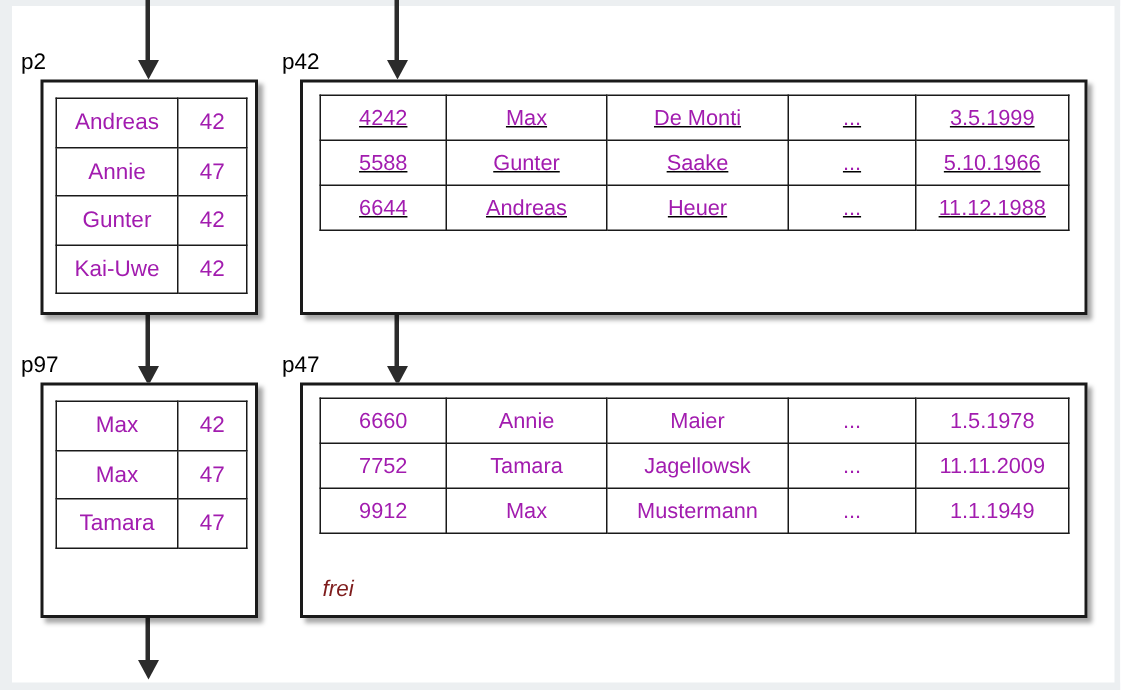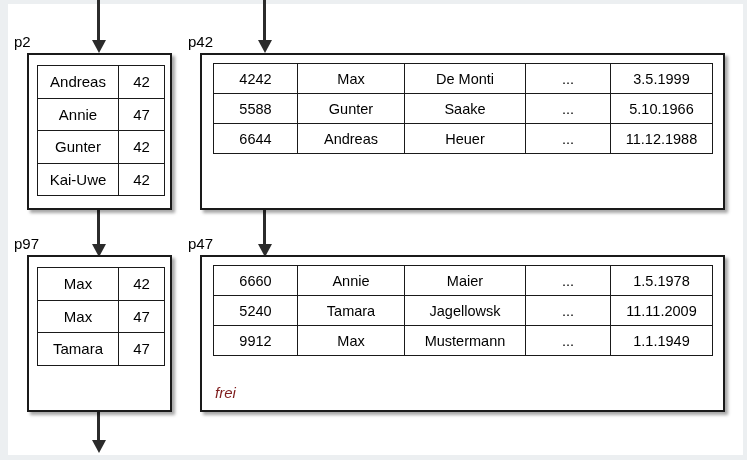--- a/index.html
+++ b/index.html
@@ -50,21 +50,21 @@
     border-collapse: collapse;
     background: #ffffff;
     table-layout: fixed;
   }
   table.rec-table td {
     border: 1px solid #1a1a1a;
     text-align: center;
     vertical-align: middle;
     font-size: 14.5px;
     font-weight: 400;
-    color: #000000;
+    color: #a21caf;
     padding: 0;
     height: 29px;
     white-space: nowrap;
   }
 
   
   table.dir-table td { height: 31.5px; font-size: 15px; }
 
   .free-label {
     position: absolute;
@@ -160,21 +160,21 @@
       </tr>
       <tr>
         <td>Tamara</td>
         <td>47</td>
       </tr>
     </tbody>
   </table>
 
   <div class="page-label" style="left:188px; top:34px;">p42</div>
   <div class="page-box" style="left:200px; top:53px; width:525px; height:157px;"></div>
-  <table class="rec-table" style="left:213px; top:63px; width:499px;">
+  <table class="rec-table" style="left:213px; top:63px; width:499px;text-decoration:underline;">
     <colgroup>
       <col style="width:84px">
         <col style="width:107px">
         <col style="width:121px">
       <col style="width:85px">
         <col style="width:102px">
     </colgroup>
     <tbody>
       <tr>
         <td>4242</td>
@@ -212,21 +212,21 @@
     </colgroup>
     <tbody>
       <tr>
         <td>6660</td>
         <td>Annie</td>
         <td>Maier</td>
         <td>...</td>
         <td>1.5.1978</td>
       </tr>
       <tr>
-        <td>5240</td>
+        <td>7752</td>
         <td>Tamara</td>
         <td>Jagellowsk</td>
         <td>...</td>
         <td>11.11.2009</td>
       </tr>
       <tr>
         <td>9912</td>
         <td>Max</td>
         <td>Mustermann</td>
         <td>...</td>

